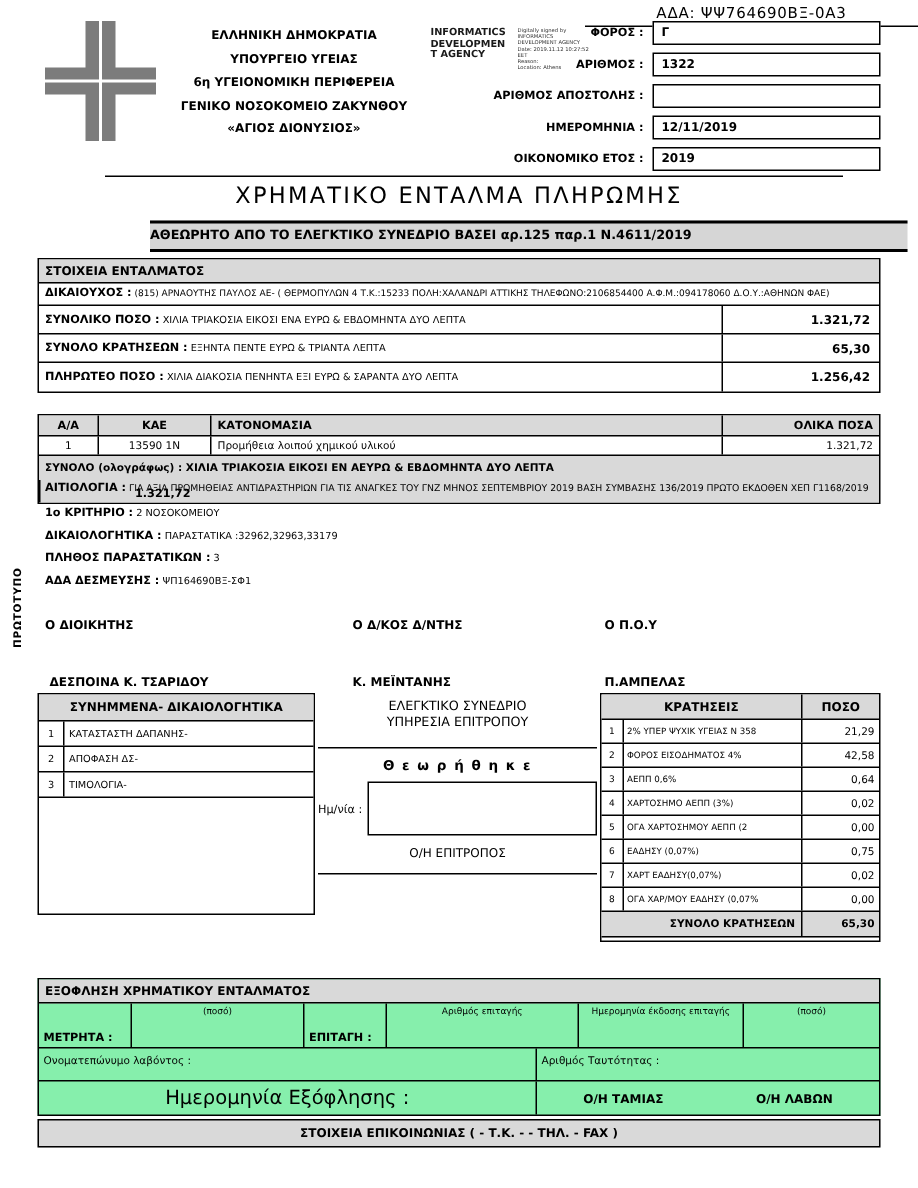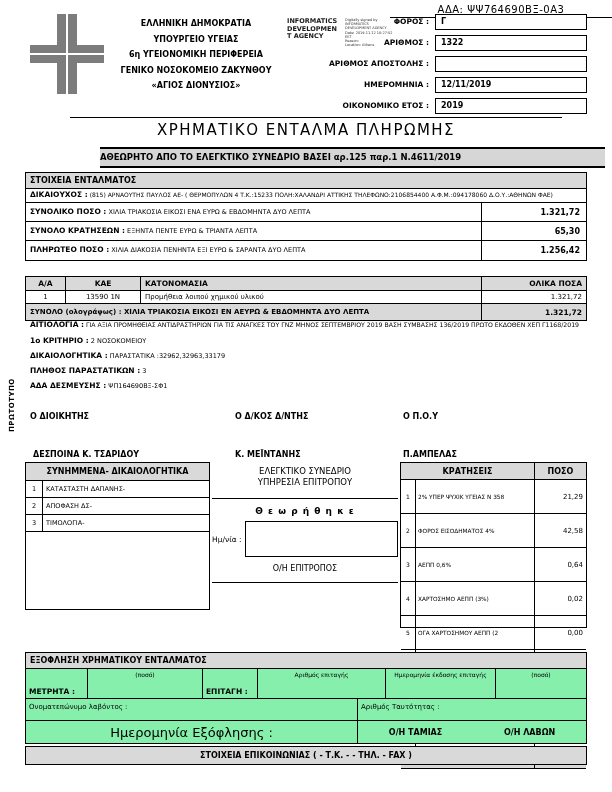--- a/index.html
+++ b/index.html
@@ -54,21 +54,21 @@
   .krow { display:flex; align-items:stretch; }
   .kh { background:#d9d9d9; font-weight:bold; }
   .kh .kc { font-size:7.5px; }
   .kc { padding:2px 4px; font-size:7px; }
   .kc.aa { width:40px; text-align:center; border-right:1px solid #000; }
   .kc.kaec { width:75px; text-align:center; border-right:1px solid #000; }
   .kc.name { flex:1; text-align:left; }
   .kc.amt { width:105px; border-left:1px solid #000; text-align:right; }
   .kh .kc.amt { text-align:right; }
   .kdata { border-top:1px solid #000; border-bottom:1px solid #000; }
-  .ktotal { background:#d9d9d9; font-weight:bold; }
+  .ktotal { background:#d9d9d9; font-weight:bold;flex-direction:column; }
   .ktotal .tl { flex:1; padding:4px 4px; font-size:7px; }
   .ktotal .amt { font-size:7.5px; padding-top:4px; }
 
   
   .aitio { position:absolute; left:30px; top:321px; width:556px; }
   .aitio .l1 { font-size:6.2px; line-height:8.5px; }
   .aitio .albl { font-size:7.5px; font-weight:bold;text-align:center; }
   .aitio .item { margin-top:7px; font-size:6.5px; line-height:8px; }
 
   .vert { position:absolute; left:8px; top:432px; transform:rotate(-90deg); transform-origin:0 0;
@@ -89,21 +89,21 @@
   .eleg .t1 { font-size:8.5px; line-height:11px; }
   .eleg .rule { border-top:1.5px solid #000; margin-top:10px; }
   .eleg .approved { font-size:9px; font-weight:bold; letter-spacing:1px; margin-top:7px; }
   .eleg .daterow { display:flex; align-items:center; margin-top:5px; text-align:left; }
   .eleg .dlabel { font-size:7.5px; white-space:nowrap; }
   .eleg .dbox { flex:1; height:36px; border:1.5px solid #000; margin-left:3px; background:#fff; }
   .eleg .commissioner { font-size:8px; margin-top:7px; }
   .eleg .rule2 { border-top:1.5px solid #000; margin-top:9px; }
 
   .krat { position:absolute; left:400px; top:462px; width:187px; height:166px; border:1.5px solid #000; background:#fff; }
-  .krat .row { display:flex; border-bottom:1px solid #000; height:34px; align-items:stretch; }
+  .krat .row { display:flex; border-bottom:1px solid #000; height:16px; align-items:stretch; }
   .krat .hd { background:#d9d9d9; font-weight:bold; height:17px; }
   .krat .n { width:15px; border-right:1px solid #000; font-size:6px; display:flex; align-items:center; justify-content:center; }
   .krat .lbl { flex:1; font-size:5.8px; display:flex; align-items:center; padding:0 2px; }
   .krat .amt { width:52px; border-left:1px solid #000; font-size:7px; display:flex; align-items:center; justify-content:flex-end; padding:0 3px; }
   .krat .hd .lbl { font-size:8px; justify-content:center; }
   .krat .hd .amt { font-size:8px; justify-content:center; }
   .krat .total { background:#d9d9d9; font-weight:bold; height:17px; }
   .krat .total .lbl { justify-content:flex-end; font-size:7px; padding-right:4px; }
 
   

